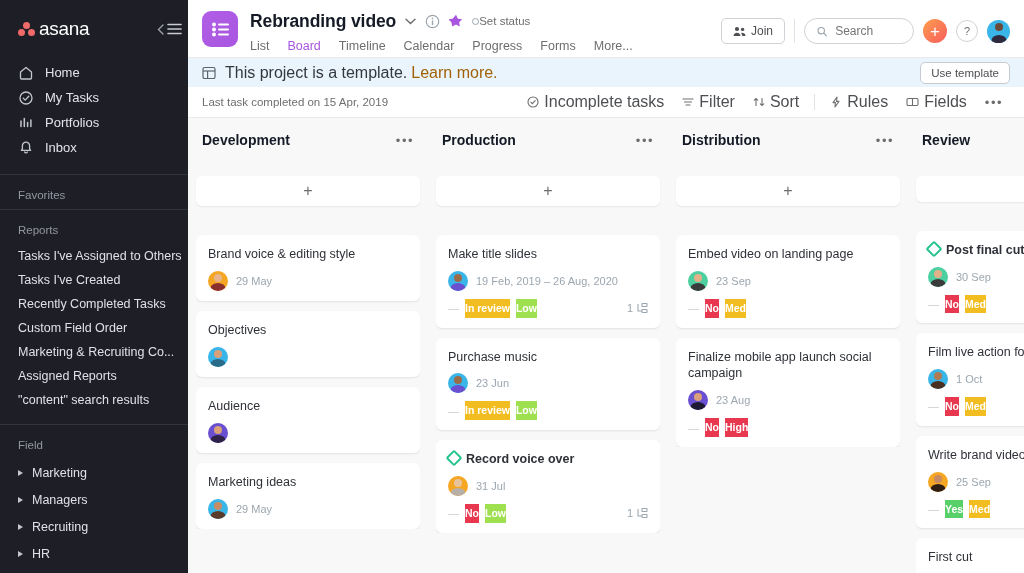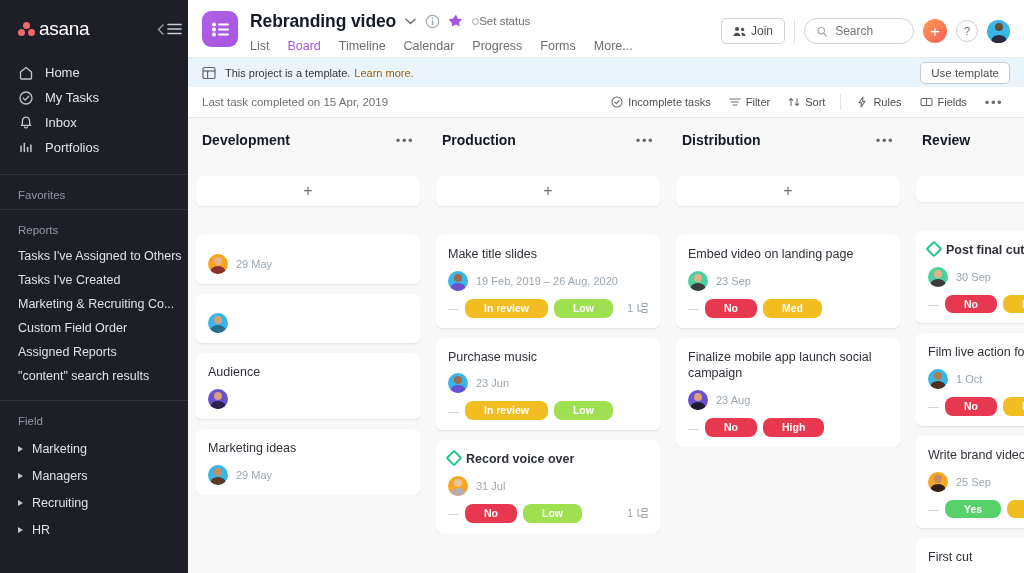--- a/index.html
+++ b/index.html
@@ -87,32 +87,32 @@
   .help-btn { width: 22px; height: 22px; border-radius: 50%; border: 1px solid #cfd2d6;
               color: #6d6e6f; display: flex; align-items: center; justify-content: center;
               font-size: 11px; cursor: pointer; }
   .avatar-hdr { width: 23px; height: 23px; border-radius: 50%; cursor: pointer;
                 background: #3ab5e8; overflow: hidden; position: relative; }
 
   
   .banner { display: flex; align-items: center; background: #eaf4fd;
             padding: 0 14px; height: 30px; flex: 0 0 30px;
             border-top: 1px solid #e8eaed; }
-  .banner-txt { font-size: 11px; color: #33383d; margin-left: 9px; }
+  .banner-txt { font-size: 16px; color: #33383d; margin-left: 9px; }
   .banner-link { color: #a16207; cursor: pointer; }
   .use-template { margin-left: auto; font-size: 11.5px; color: #4d4f53;
                   border: 1px solid #c6cbd1; border-radius: 5px;
                   padding: 4px 10px; background: #fff; cursor: pointer; }
 
   
   .toolbar { display: flex; align-items: center; padding: 0 14px;
              height: 31px; flex: 0 0 31px; border-bottom: 1px solid #e8eaed; }
   .toolbar-left { font-size: 11.5px; color: #6d6e6f; }
   .toolbar-right { margin-left: auto; display: flex; align-items: center; gap: 4px; }
-  .tb-btn { display: flex; align-items: center; gap: 5px; font-size: 11px;
+  .tb-btn { display: flex; align-items: center; gap: 5px; font-size: 16px;
             color: #4d4f53; padding: 4px 7px; border-radius: 4px; cursor: pointer; }
   .tb-sep { width: 1px; height: 16px; background: #e0e2e5; margin: 0 4px; }
   .dots { letter-spacing: 1.5px; font-size: 13px; color: #6d6e6f; line-height: 1; }
 
   
   .board { flex: 1; background: #f9f8f8; display: flex; gap: 0;
            padding: 12px 0 0 0; overflow: hidden; }
   .column { width: 240px; flex: 0 0 240px; padding: 0 8px; display: flex;
             flex-direction: column; min-width: 0; gap: 19px; }
   .col-head { display: flex; align-items: center; justify-content: space-between;
@@ -132,21 +132,21 @@
   .card-meta { display: flex; align-items: flex-start; gap: 8px; margin-top: 8px; }
   .avatar { width: 20px; height: 20px; border-radius: 50%; flex: 0 0 20px;
             overflow: hidden; position: relative; }
   .av-head { position: absolute; left: 50%; top: 3px; width: 8px; height: 8px;
              border-radius: 50%; transform: translateX(-50%); background: #6b4a3a; }
   .av-body { position: absolute; left: 50%; bottom: -3px; width: 15px; height: 11px;
              border-radius: 50% 50% 0 0; transform: translateX(-50%); background: #4a3529; }
   .card-date { font-size: 11px; color: #9ca6af; line-height: 1.35; padding-top: 3px; }
   .card-tags { display: flex; align-items: center; gap: 6px; margin-top: 8px; }
   .dash { color: #c9ccd1; font-size: 11px; }
-  .tag { font-size: 10.5px; color: #fff; border-radius: 8px; padding: 2px 19px;
+  .tag { font-size: 10.5px; color: #fff; border-radius: 0; padding: 2px 0;
          font-weight: bold; line-height: 1.4; }
   .subtask { margin-left: auto; display: flex; align-items: center; gap: 3px;
              font-size: 11px; color: #9ca6af; }
 </style>
 </head>
 <body>
 
 <div class="app">
 
   <aside class="sidebar">
@@ -182,48 +182,49 @@
       </div>
       <div class="sb-item">
         <svg width="16" height="16" viewBox="0 0 16 16">
             <circle cx="8" cy="8" r="6" fill="none" stroke="#c3c6ce" stroke-width="1.3"></circle>
             <path d="M5.3 8.2l1.9 1.9 3.6-3.9" fill="none" stroke="#c3c6ce" stroke-width="1.3" stroke-linecap="round" stroke-linejoin="round"></path>
           </svg>
         <span>My Tasks</span>
       </div>
       <div class="sb-item">
         <svg width="16" height="16" viewBox="0 0 16 16">
-            <path d="M8 2.2a3.6 3.6 0 013.6 3.6v3l1 1.6H3.4l1-1.6v-3A3.6 3.6 0 018 2.2z" fill="none" stroke="#c3c6ce" stroke-width="1.3" stroke-linejoin="round"></path>
-            <path d="M6.6 12a1.5 1.5 0 002.8 0" fill="none" stroke="#c3c6ce" stroke-width="1.3" stroke-linecap="round"></path>
-          </svg>
-        <span>Inbox</span>
-      </div>
-      <div class="sb-item">
-        <svg width="16" height="16" viewBox="0 0 16 16">
             <g stroke="#c3c6ce" stroke-width="1.5" stroke-linecap="round">
               <line x1="3" y1="11.5" x2="3" y2="6"></line>
               <line x1="6.3" y1="11.5" x2="6.3" y2="3.5"></line>
               <line x1="9.6" y1="11.5" x2="9.6" y2="7.5"></line>
               <line x1="12.9" y1="11.5" x2="12.9" y2="5"></line>
             </g>
           </svg>
         <span>Portfolios</span>
       </div>
+      <div class="sb-item">
+        <svg width="16" height="16" viewBox="0 0 16 16">
+            <path d="M8 2.2a3.6 3.6 0 013.6 3.6v3l1 1.6H3.4l1-1.6v-3A3.6 3.6 0 018 2.2z" fill="none" stroke="#c3c6ce" stroke-width="1.3" stroke-linejoin="round"></path>
+            <path d="M6.6 12a1.5 1.5 0 002.8 0" fill="none" stroke="#c3c6ce" stroke-width="1.3" stroke-linecap="round"></path>
+          </svg>
+        <span>Inbox</span>
+      </div>
     </nav>
 
     <div class="sb-divider"></div>
     <div class="sb-section">Favorites</div>
     <div class="sb-divider"></div>
     <div class="sb-section">Reports</div>
 
     <div>
       <div class="sb-link">Tasks I've Assigned to Others</div>
       <div class="sb-link">Tasks I've Created</div>
+      <div class="sb-link">Recently Completed Tasks</div>
+      <div class="sb-link">Custom Field Order</div>
       <div class="sb-link">Marketing &amp; Recruiting Co...</div>
-      <div class="sb-link">Custom Field Order</div>
       <div class="sb-link">Assigned Reports</div>
       <div class="sb-link">"content" search results</div>
     </div>
 
     <div class="sb-divider" style="margin-top:12px"></div>
     <div class="sb-section">Field</div>
 
     <div>
       <div class="sb-team">
         <span class="caret"></span>
@@ -387,29 +388,31 @@
     <div class="board">
 
       <div class="column">
         <div class="col-head">
           <span class="col-title">Development</span>
           <span class="dots">•••</span>
         </div>
         <div class="add-card">+</div>
         <div class="cards">
           <div class="card">
+            <div class="card-title">Brand voice &amp; editing style</div>
             <div class="card-meta">
               <span class="avatar" style="background:#f5a623">
                   <span class="av-head" style="background:#e8b48c"></span>
                   <span class="av-body" style="background:#8b2f2f"></span>
                 </span>
               <span class="card-date">29 May</span>
             </div>
           </div>
           <div class="card">
+            <div class="card-title">Objectives</div>
             <div class="card-meta">
               <span class="avatar" style="background:#3ab5e8">
                   <span class="av-head" style="background:#d9a07a"></span>
                   <span class="av-body" style="background:#2a6b8a"></span>
                 </span>
             </div>
           </div>
           <div class="card">
             <div class="card-title">Audience</div>
             <div class="card-meta">

